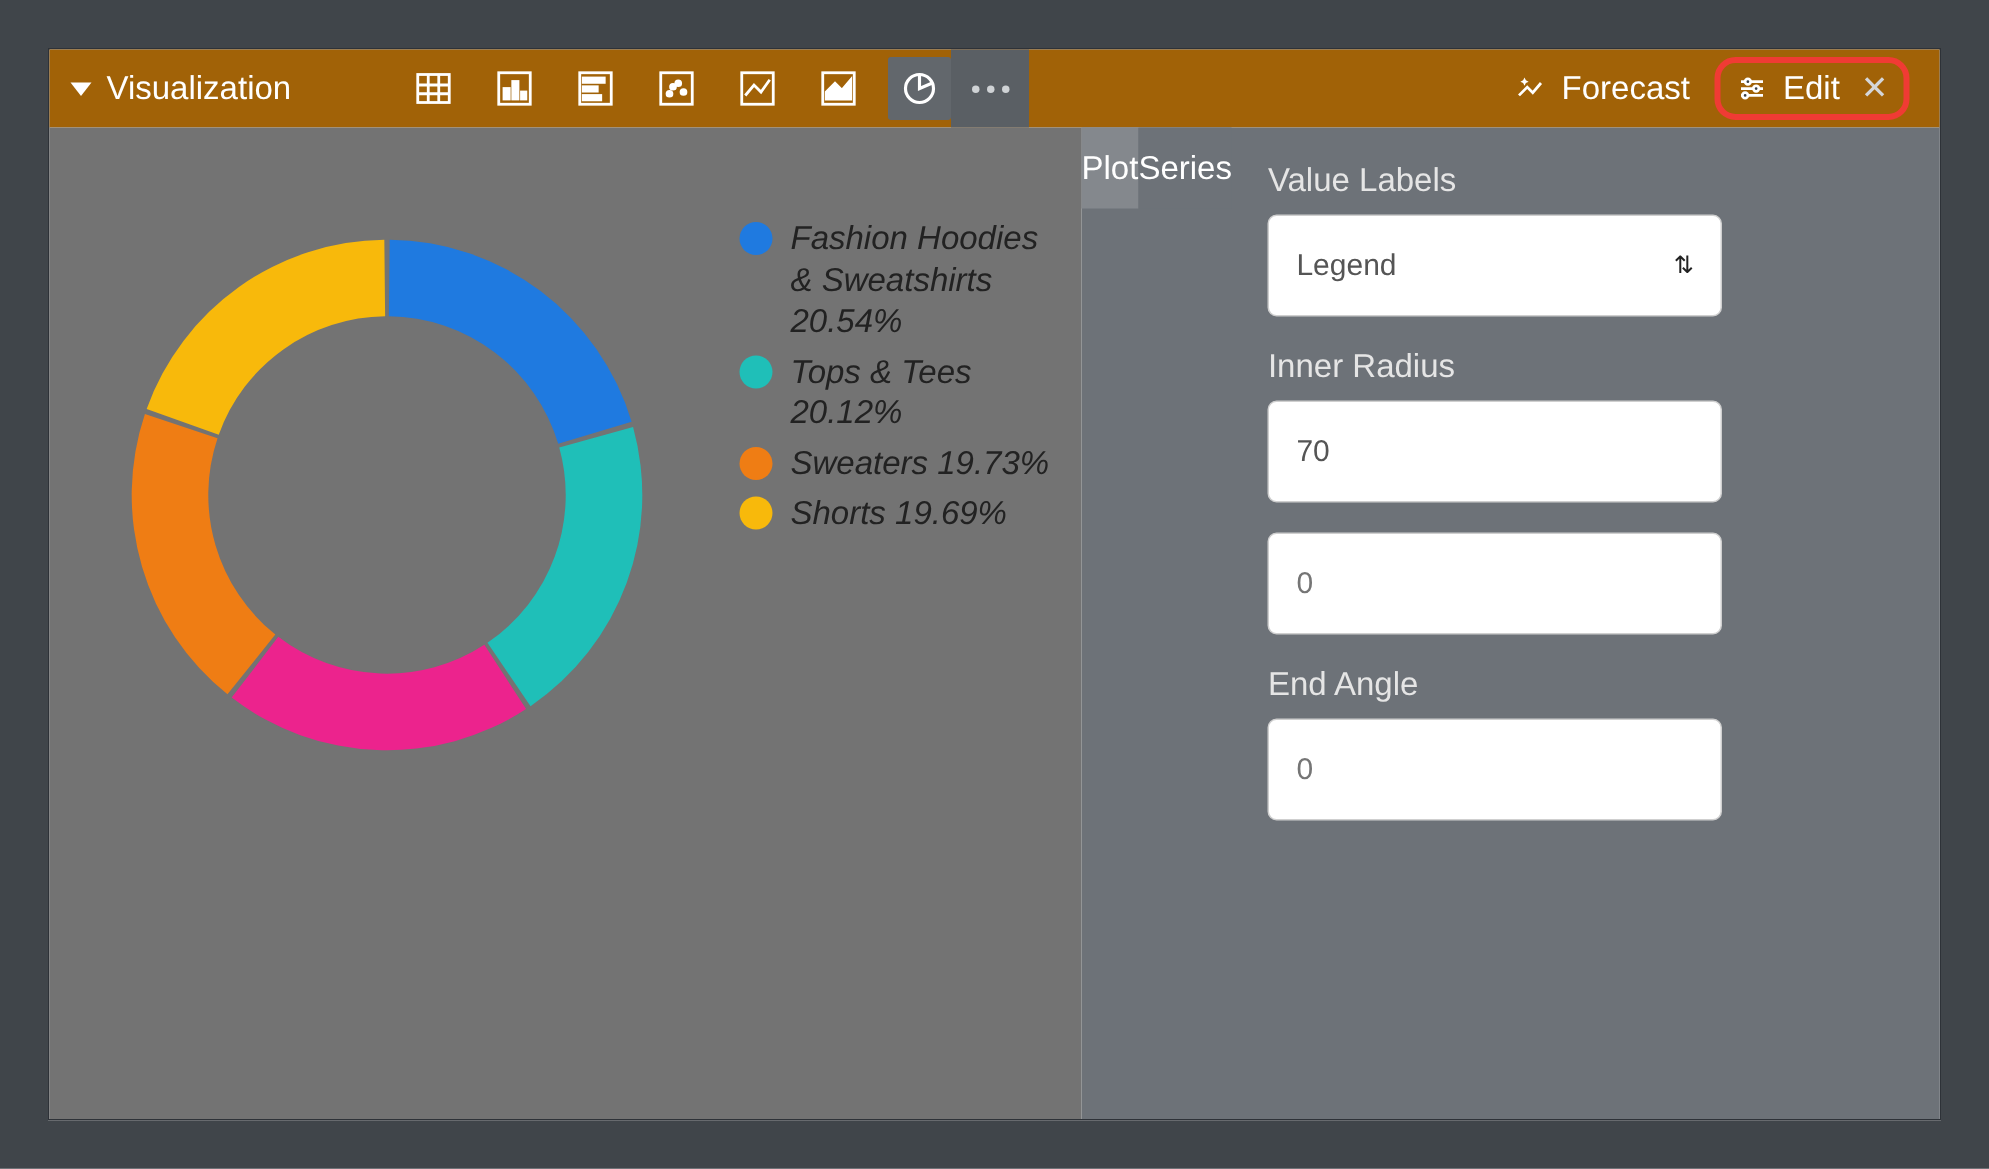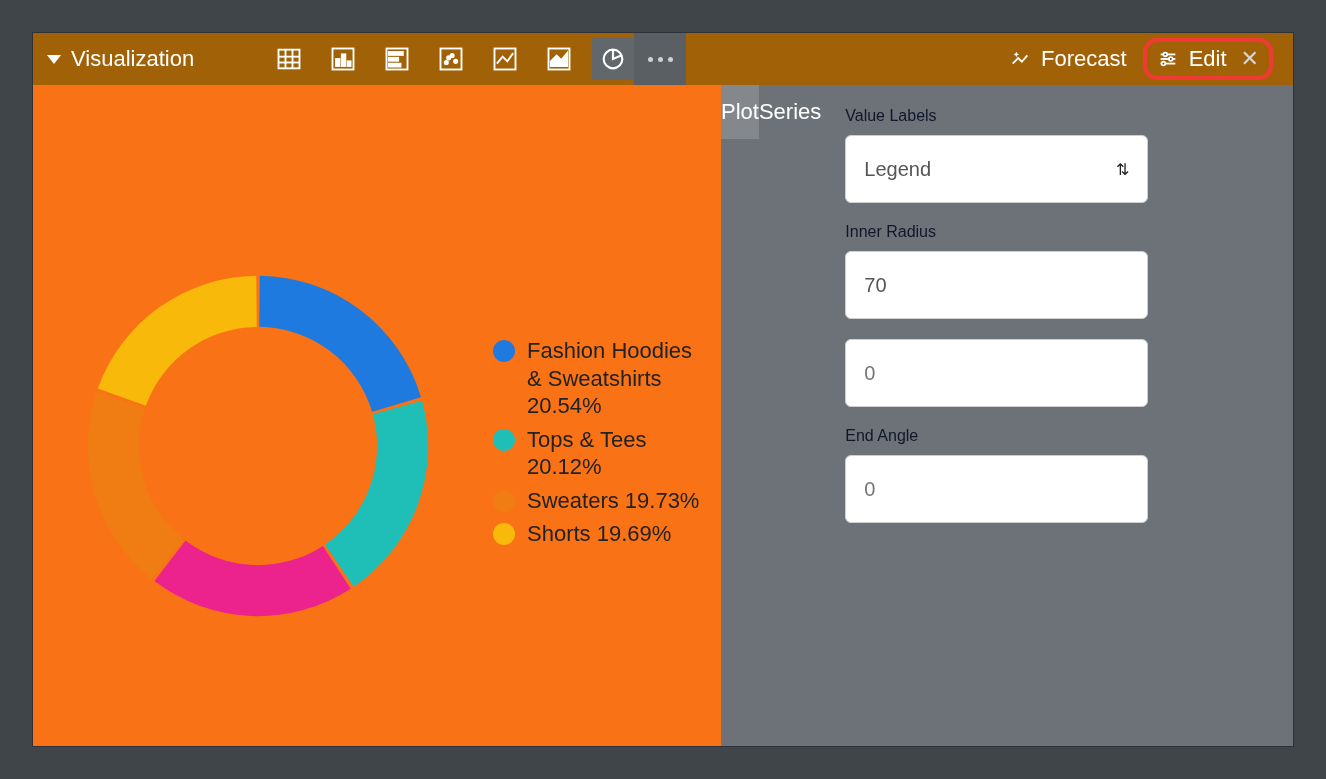--- a/index.html
+++ b/index.html
@@ -66,26 +66,27 @@
     cursor: pointer;
     font-size: 22px;
     font-weight: 500;
   }
   .close-x { font-size: 22px; color: #d4d6d9; margin-left: 4px; }
 
   .body { flex: 1; display: flex; min-height: 0; }
 
   .chart-area {
     flex: 0 0 688px;
-    background: #f97316;
+    background: #737373;
     position: relative;
     display: flex;
-    align-items: center;
+    align-items: flex-start;
     padding-left: 40px;
     padding-top: 60px;
+    font-style: italic;
   }
   .donut-wrap { width: 370px; height: 370px; position: relative; }
   .legend {
     margin-left: 50px;
     font-size: 22px;
     color: #222;
   }
   .legend-item { display: flex; align-items: flex-start; gap: 12px; margin-bottom: 6px; max-width: 210px; }
   .swatch { width: 22px; height: 22px; border-radius: 50%; flex: 0 0 22px; margin-top: 3px; }
   .legend-label { line-height: 1.25; }
@@ -99,21 +100,21 @@
   .tabs { display: flex; height: 54px; }
   .tab {
     flex: 1;
     display: flex; align-items: center; justify-content: center;
     font-size: 22px;
     cursor: pointer;
     background: #6d7278;
   }
   .tab.active { background: #84888d; }
   .config-body { padding: 22px 24px; display: flex; flex-direction: column; gap: 20px; }
-  .field-label { font-size: 16px; color: #0f172a; margin-bottom: 10px; }
+  .field-label { font-size: 22px; color: #e5e5e5; margin-bottom: 10px; }
   .select, .input {
     width: 100%;
     background: #fff;
     border: 1px solid #cfcfcf;
     border-radius: 6px;
     height: 68px;
     font-size: 20px;
     color: #555;
     padding: 0 18px;
     display: flex; align-items: center; justify-content: space-between;

